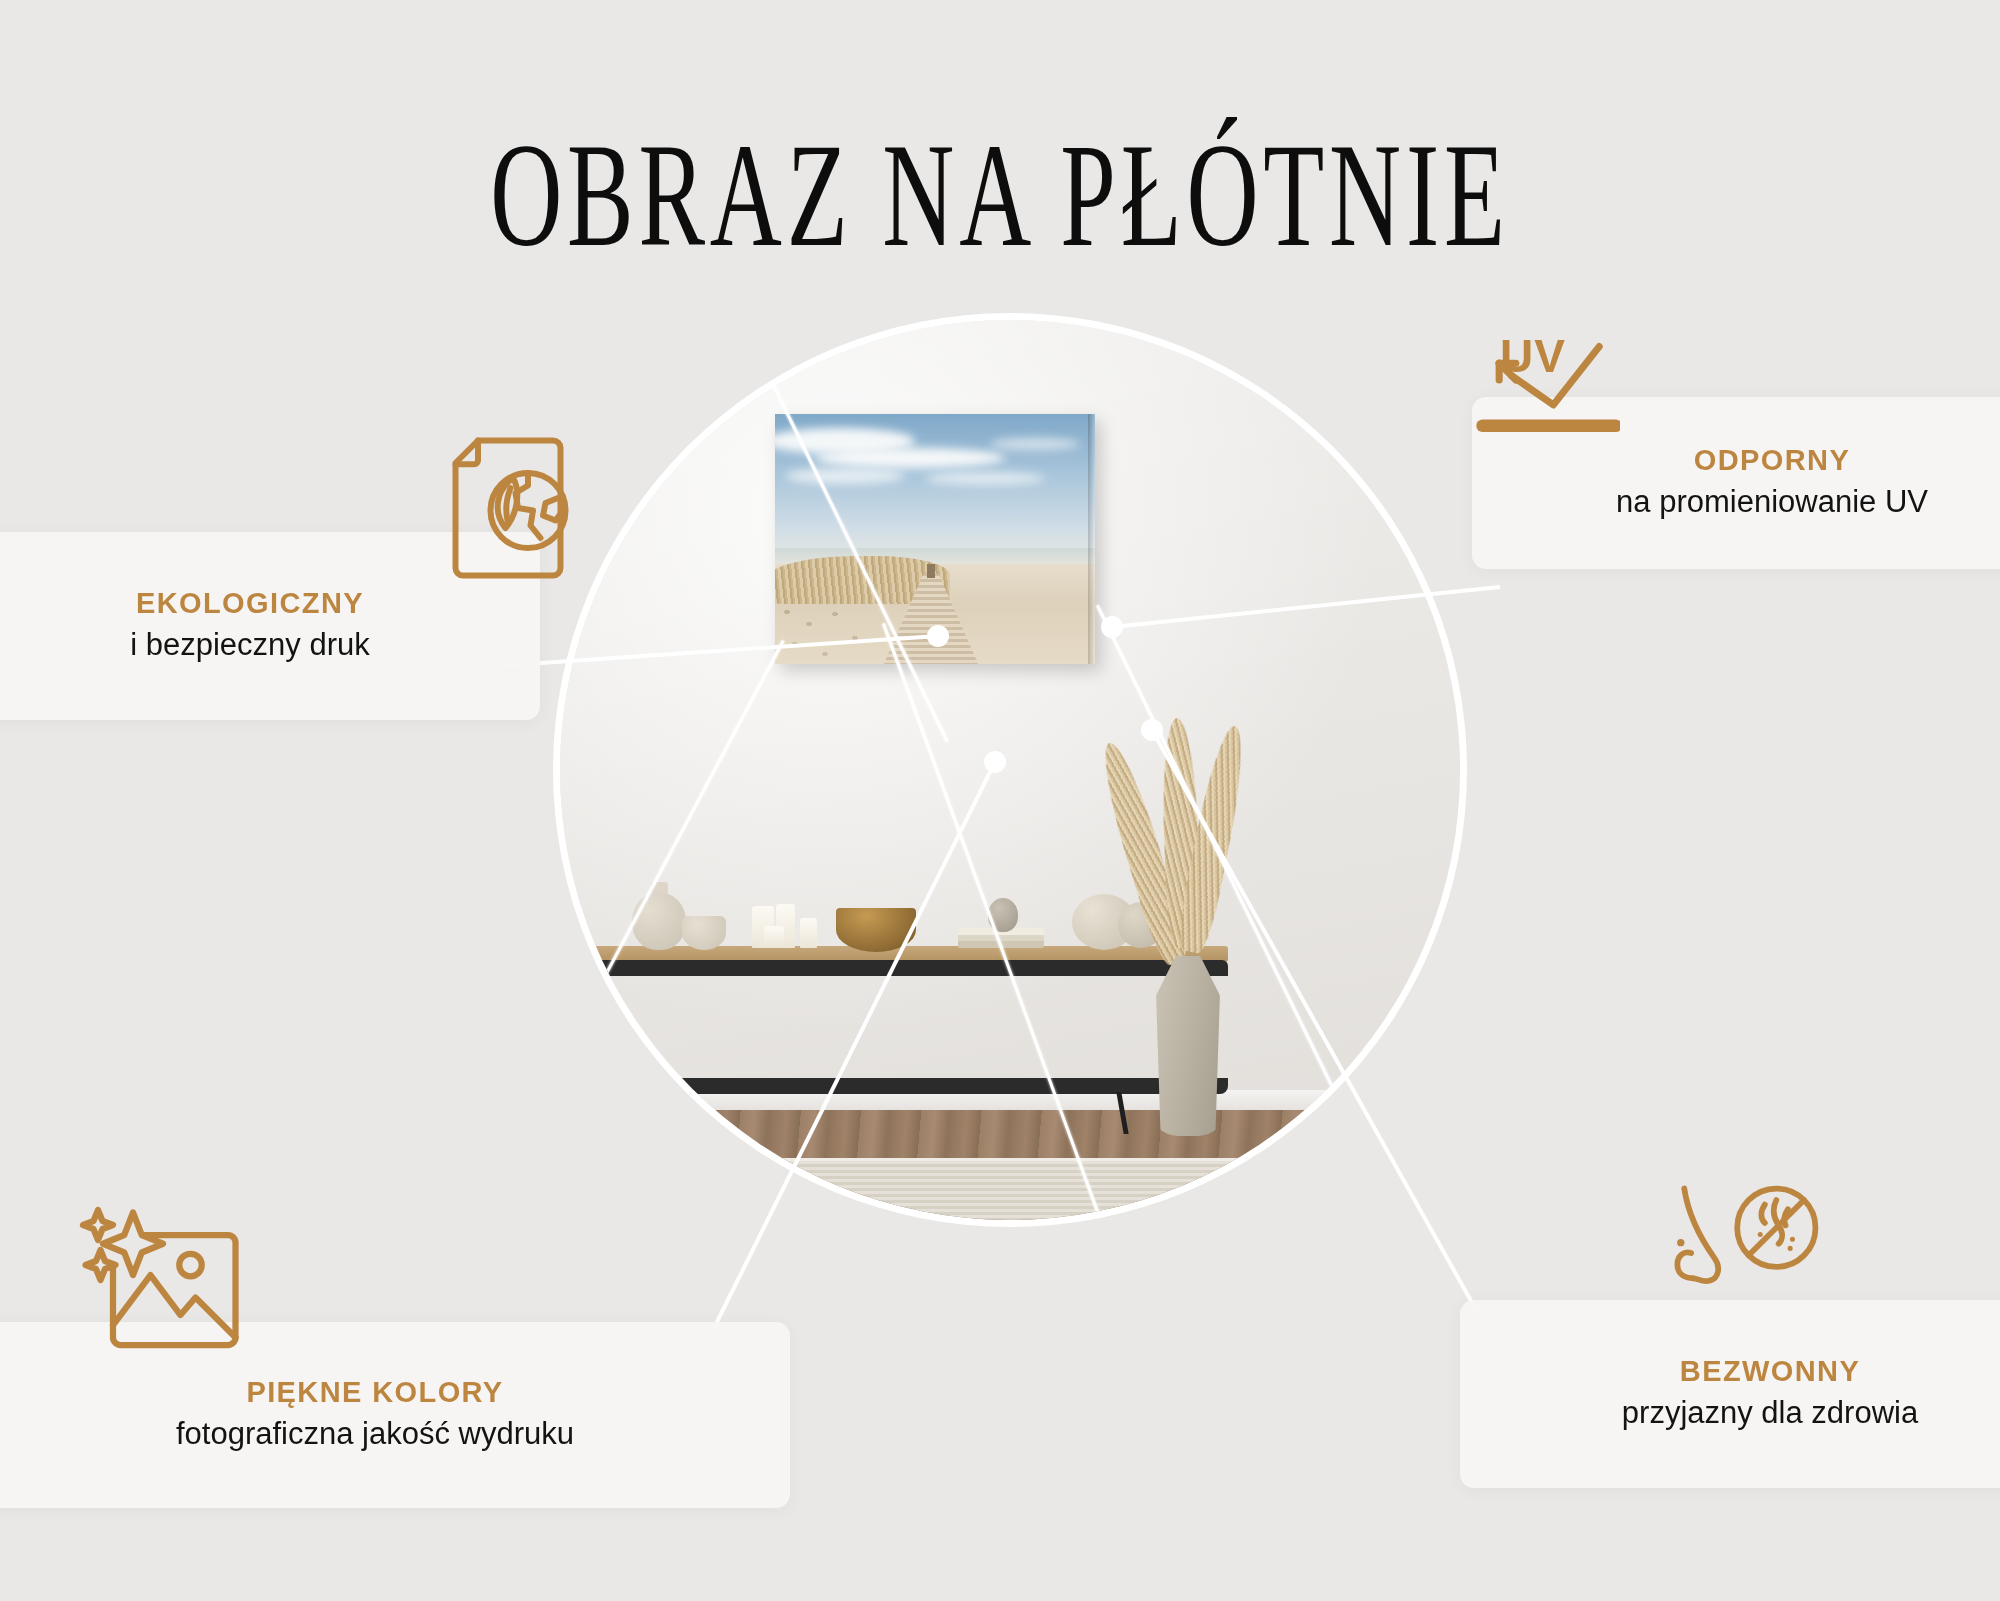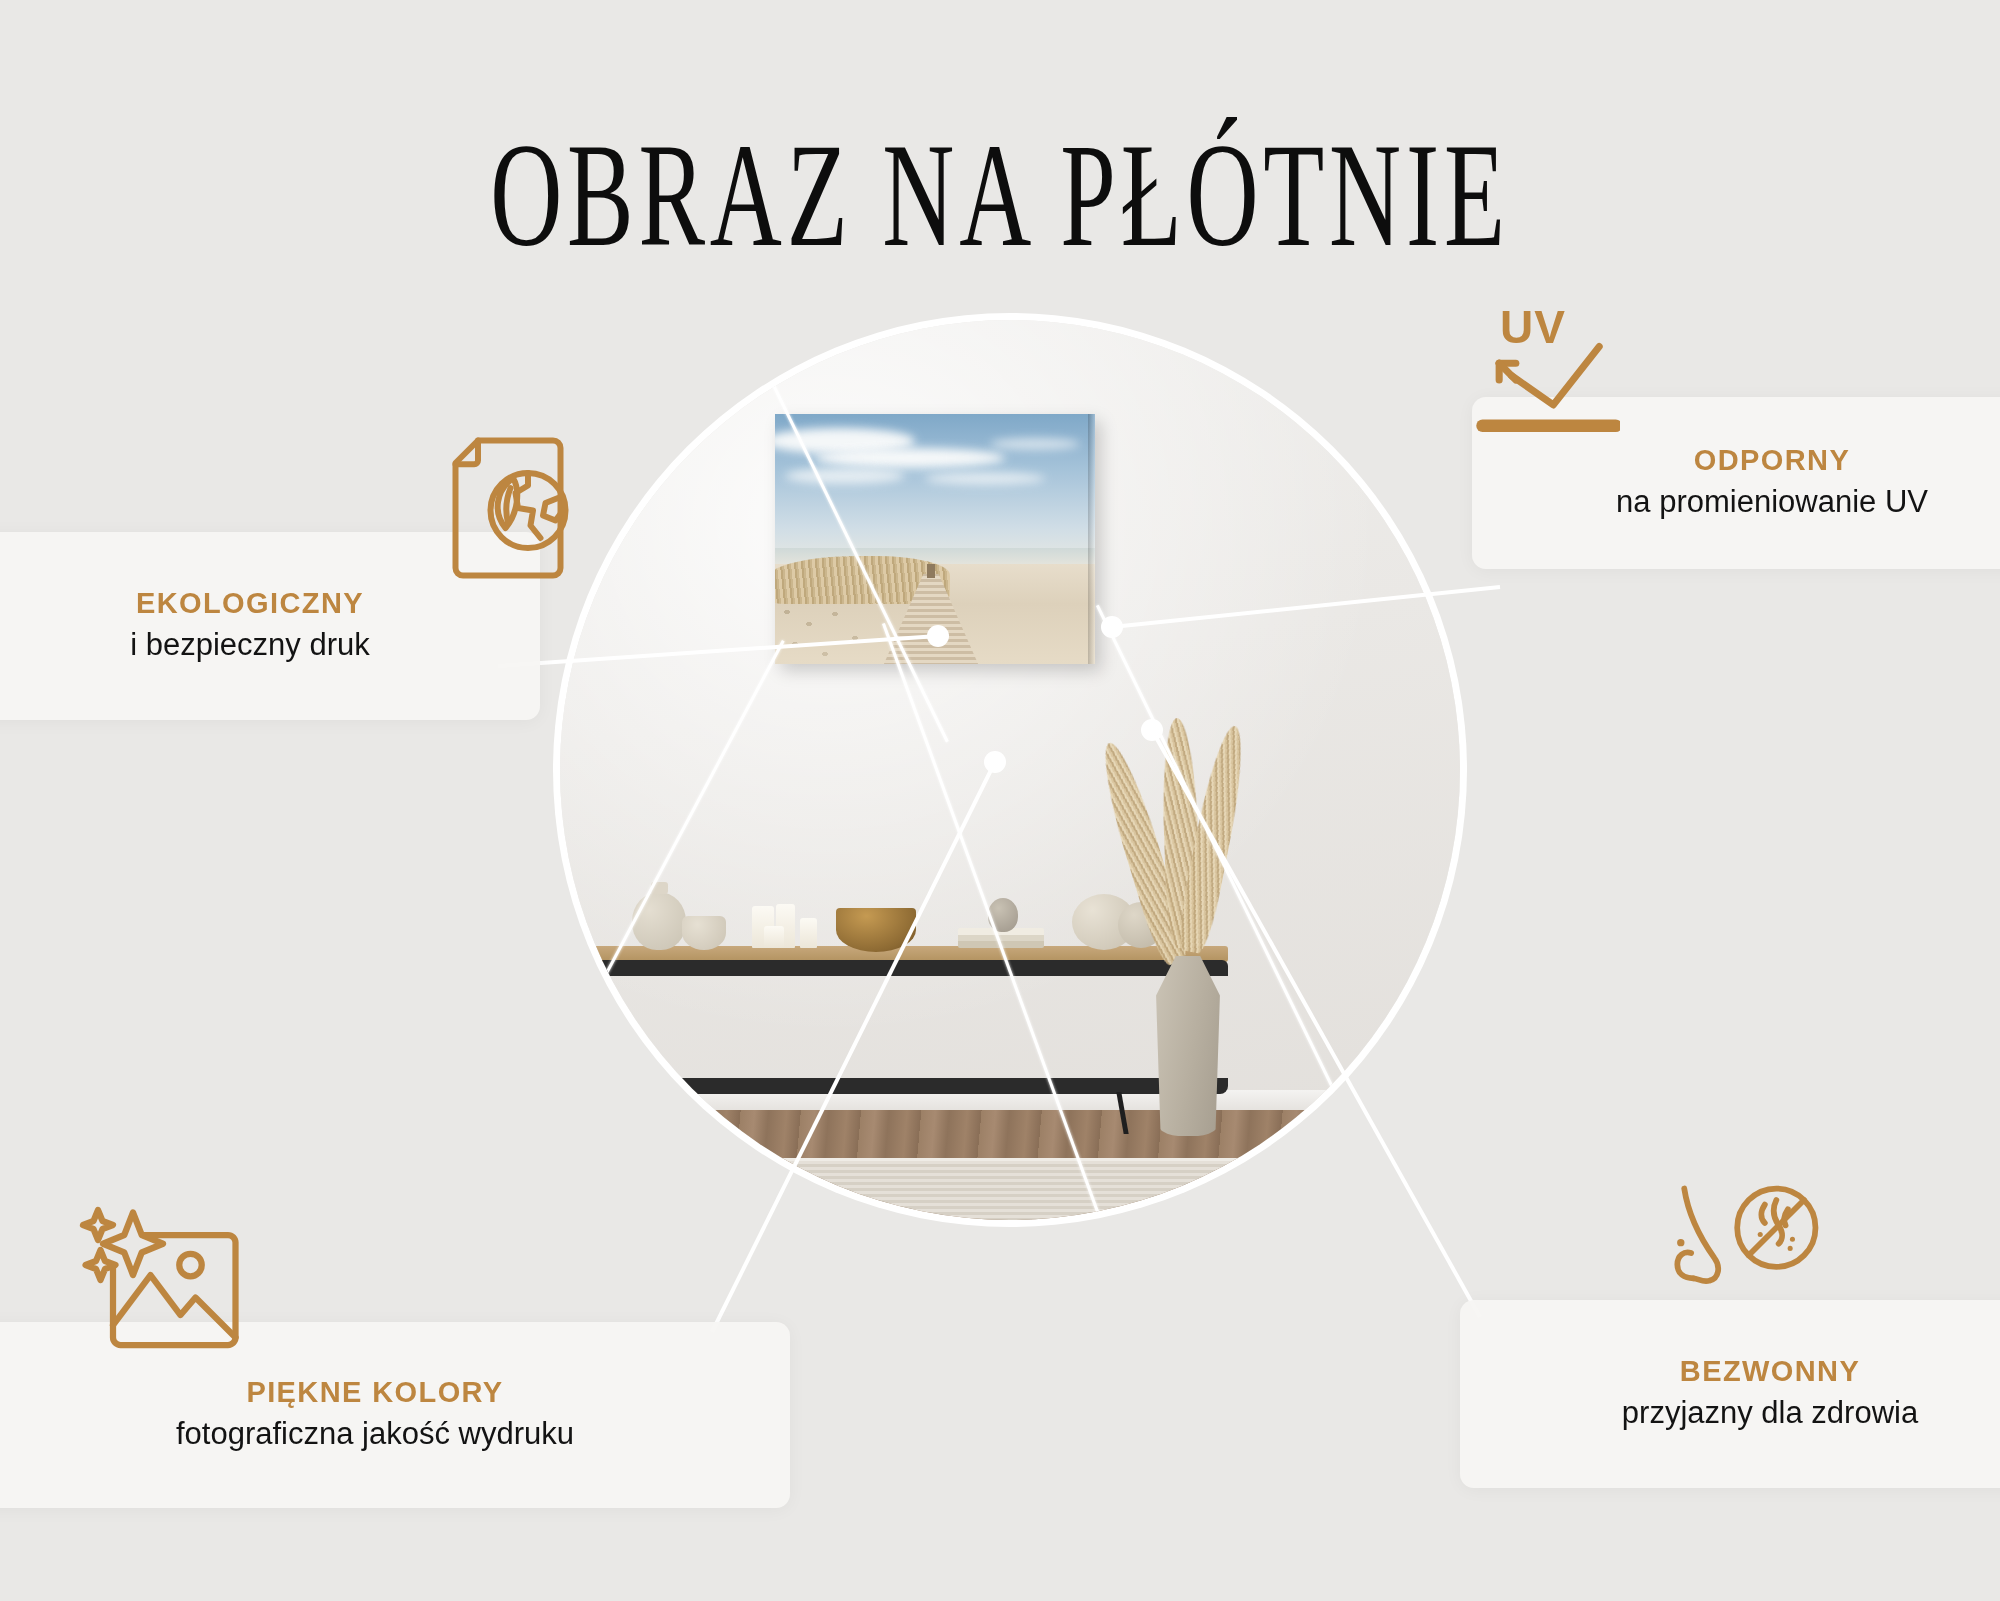--- a/index.html
+++ b/index.html
@@ -282,21 +282,21 @@
 
   
   .icon-holder { position: absolute; }
   #icon-eco    { left: 428px;  top: 396px; }
   #icon-uv     { left: 1470px; top: 285px; }
   #icon-colors { left: 78px;   top: 1168px; }
   #icon-odor   { left: 1652px; top: 1146px; }
 
   .uv-label {
     position: absolute;
-    left: 1500px; top: 268px;
+    left: 1500px; top: 297px;
     font-size: 46px;
     font-weight: 700;
     color: #bd8640;
     letter-spacing: 1px;
   }
 
   svg { display: block; }
 </style>
 </head>
 <body>

